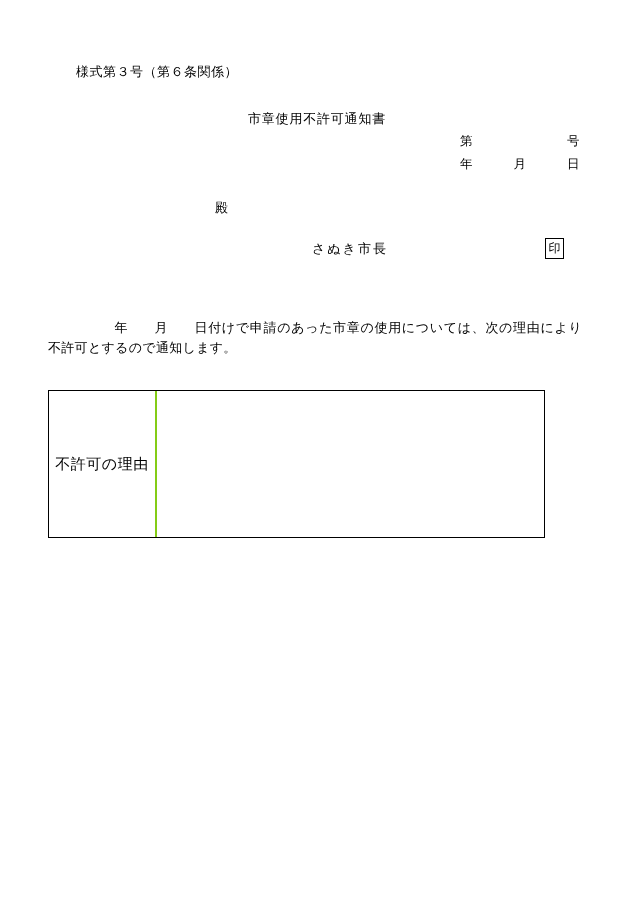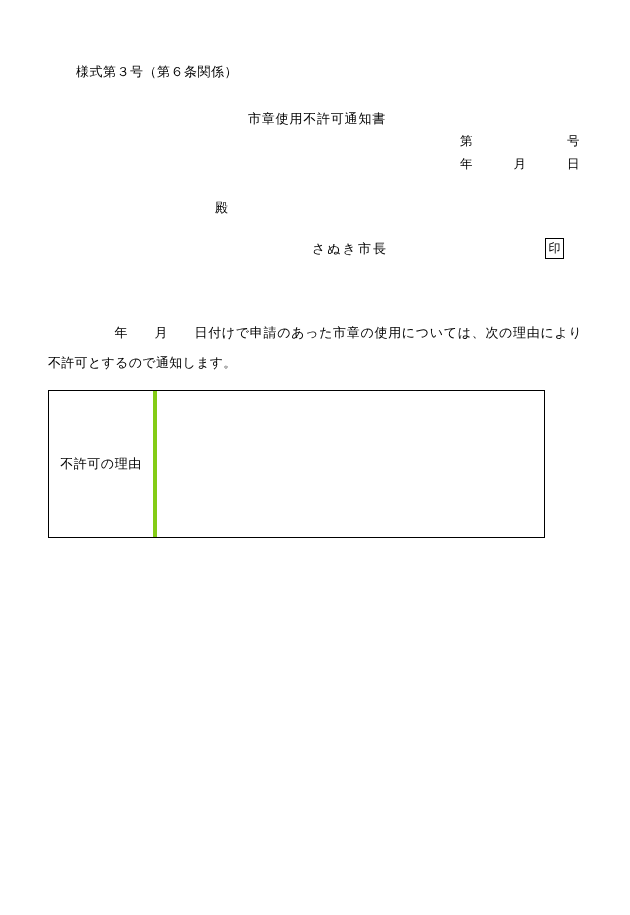--- a/index.html
+++ b/index.html
@@ -89,21 +89,21 @@
     font-size: 12px;
     line-height: 19px;
     text-align: center;
   }
   .body-text {
     position: absolute;
     left: 48px;
     top: 318px;
     width: 534px;
     font-size: 13px;
-    line-height: 30px;
+    line-height: 20px;
     letter-spacing: 0.3px;
     text-align: justify;
   }
   .body-text .gap-sm {
     display: inline-block;
     width: 26px;
   }
   .body-text .indent {
     display: inline-block;
     width: 66px;
@@ -113,26 +113,26 @@
     left: 48px;
     top: 390px;
     width: 497px;
     height: 148px;
     border: 1px solid #000;
     box-sizing: border-box;
     display: flex;
   }
   .reason-label-cell {
     width: 108px;
-    border-right: 4px solid #84cc16;
+    border-right: 2px solid #84cc16;
     box-sizing: border-box;
     display: flex;
     align-items: center;
     justify-content: center;
-    font-size: 13px;
+    font-size: 15px;
     letter-spacing: 0.5px;
   }
   .reason-value-cell {
     flex: 1;
     box-sizing: border-box;
     padding: 6px 8px;
     font-size: 12.5px;
     line-height: 20px;
   }
 </style>

